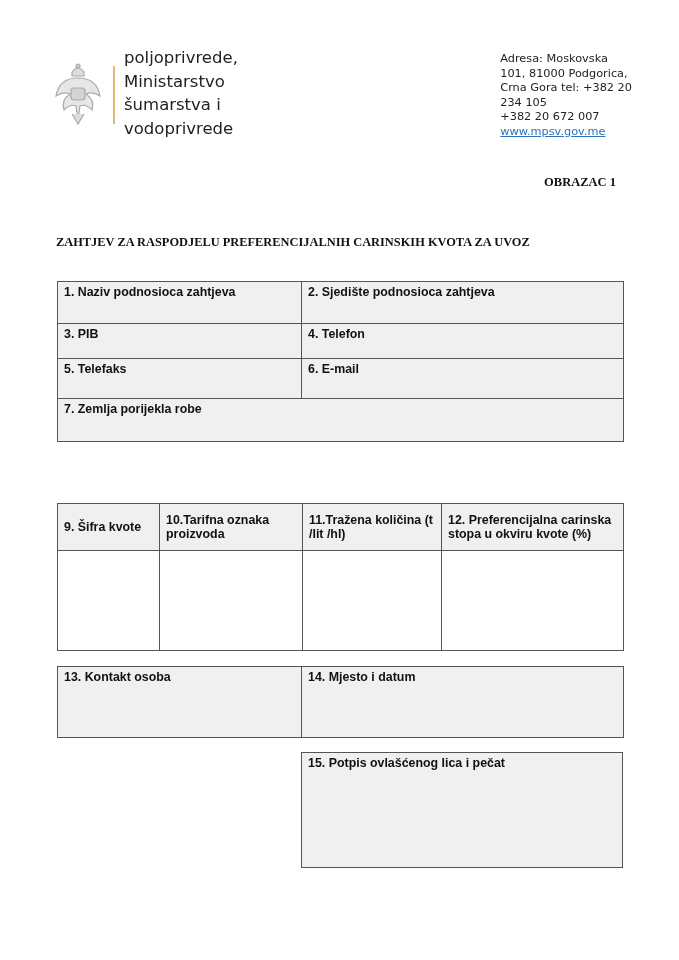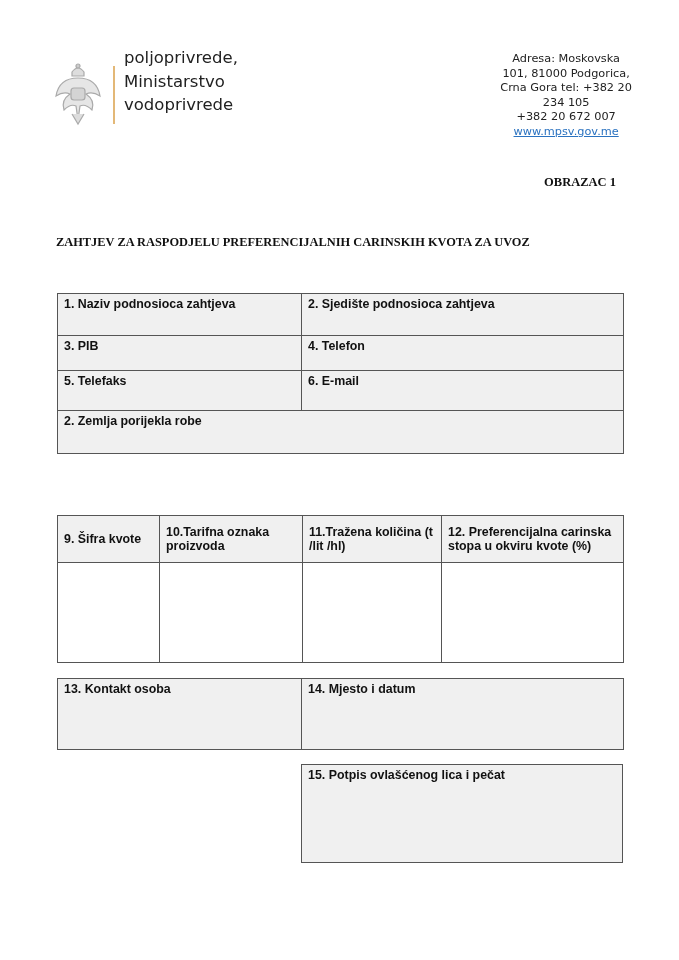--- a/index.html
+++ b/index.html
@@ -2,25 +2,25 @@
 <html><head>
   <meta charset="utf-8">
   <style>
     html, body { margin:0; padding:0; background:#ffffff; }
     body { width:679px; height:960px; position:relative; overflow:hidden;
            font-family:"Liberation Sans", sans-serif; color:#111; }
     .abs { position:absolute;font-family:Liberation Serif, serif; }
     .crest { left:52px; top:62px; width:52px; height:64px; }
     .divider { left:113px; top:66px; width:2px; height:58px; background:#e3b877; }
     .org { left:124px; top:46px; font-family:"DejaVu Sans", sans-serif; font-size:16.5px; line-height:23.5px; color:#222; }
-    .addr { right:47px; top:52px; text-align:center; font-family:"DejaVu Sans", sans-serif; font-size:11.3px; line-height:14.5px; color:#222; }
+    .addr { right:47px; top:52px; text-align:left; font-family:"DejaVu Sans", sans-serif; font-size:11.3px; line-height:14.5px; color:#222; }
     .addr a { color:#2a72c0; text-decoration:underline; }
     .obrazac { right:63px; top:175px; font-weight:bold; font-size:12.5px; }
     .title { left:56px; width:566px; top:235px; text-align:left; font-weight:bold; font-size:12.4px; line-height:14.5px; }
-    table { border-collapse:collapse; position:absolute; table-layout:fixed;margin-top:12px; }
+    table { border-collapse:collapse; position:absolute; table-layout:fixed; }
     td { border:1px solid #555; background:#f0f0f0; vertical-align:top; padding:3px 6px; font-weight:bold; font-size:12.4px; line-height:14px; }
     .t1 { left:57px; top:281px; width:566px; }
     .t2 { left:57px; top:503px; width:566px;padding-left:45px; }
     .t2 td.h { vertical-align:middle; }
     .t2 td.b { background:#fff; }
     .t3 { left:57px; top:666px; width:566px; }
     .t4 { left:301px; top:752px; width:322px; }
   </style>
 </head>
 <body>
@@ -33,20 +33,21 @@
       <path d="M26 16 C14 16 6 22 4 34 C10 30 14 30 18 32 C12 36 10 42 12 48 C16 44 20 42 24 44 L26 58 L28 44 C32 42 36 44 40 48 C42 42 40 36 34 32 C38 30 42 30 48 34 C46 22 38 16 26 16 Z" fill="#e6e6e6"></path>
       <rect x="19" y="26" width="14" height="12" rx="3" fill="#d4d4d4"></rect>
       <path d="M20 52 L26 62 L32 52" fill="#ddd"></path>
     </g>
   </svg>
 </div>
 <div class="abs divider"></div>
 <div class="abs org">
   <div>poljoprivrede,</div>
   <div>Ministarstvo</div>
+  <div>šumarstva i</div>
   <div>vodoprivrede</div>
 </div>
 <div class="abs addr">
   <div>Adresa: Moskovska</div>
   <div>101, 81000 Podgorica,</div>
   <div>Crna Gora tel: +382 20</div>
   <div>234 105</div>
   <div>+382 20 672 007</div>
   <div><a>www.mpsv.gov.me</a></div>
 </div>
@@ -69,21 +70,21 @@
   </tr>
   <tr style="height:35px">
     <td><span>3. PIB</span></td>
     <td><span>4. Telefon</span></td>
   </tr>
   <tr style="height:40px">
     <td><span>5. Telefaks</span></td>
     <td><span>6. E-mail</span></td>
   </tr>
   <tr style="height:43px">
-    <td colspan="2"><span>2. Zemlja porijekla robe</span></td>
+    <td colspan="2"><span>7. Zemlja porijekla robe</span></td>
   </tr>
 </tbody>
   </table>
 
 <table class="t2">
   <colgroup>
       <col style="width:102px">
       <col style="width:143px">
       <col style="width:139px">
       <col style="width:182px">
@@ -112,17 +113,17 @@
   <tbody>
       <tr style="height:71px">
     <td><span>13. Kontakt osoba</span></td>
     <td><span>14. Mjesto i datum</span></td>
   </tr>
 </tbody>
   </table>
 
 <table class="t4">
   <tbody>
-      <tr style="height:98px">
+      <tr style="height:115px">
     <td><span>15. Potpis ovlašćenog lica i pečat</span></td>
   </tr>
 </tbody>
   </table>
 
 </body></html>

